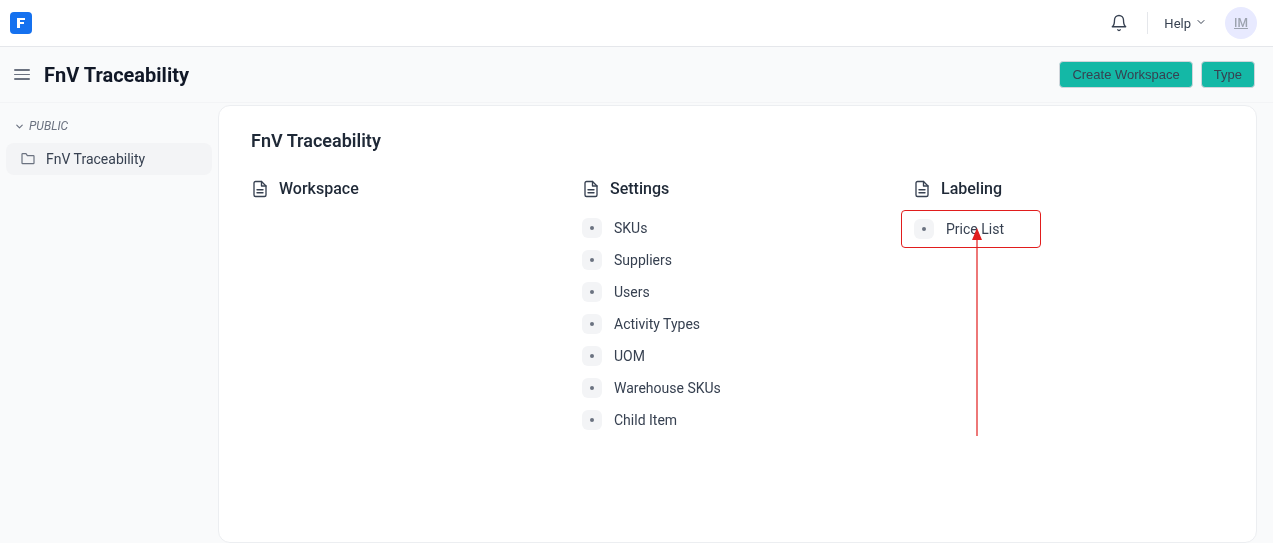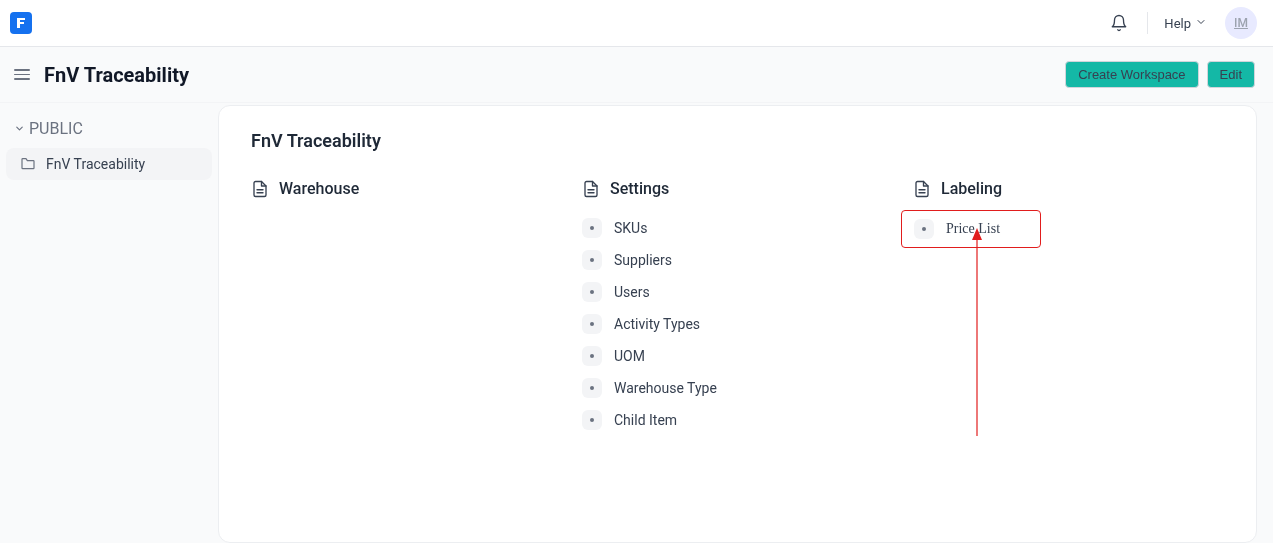--- a/index.html
+++ b/index.html
@@ -127,24 +127,25 @@
     }
     .sidebar {
       width: 218px;
       padding: 10px 6px;
       flex-shrink: 0;
     }
     .section-hdr {
       display: flex;
       align-items: center;
       gap: 4px;
-      font-size: 16px;
+      font-size: 12px;
       color: #6b7280;
       padding: 6px 8px;
       cursor: pointer;
+      font-style: italic;
     }
     .side-item {
       display: flex;
       align-items: center;
       gap: 10px;
       padding: 8px 14px;
       border-radius: 8px;
       background: #f3f4f6;
       cursor: pointer;
       font-size: 14px;
@@ -208,21 +209,21 @@
       border-radius: 50%;
     }
     .highlight {
       border: 1.5px solid #e11d1d;
       border-radius: 4px;
       padding: 8px 12px;
       margin-top: -8px;
       margin-left: -12px;
       width: 140px;
     }
-    .highlight .list-item { margin-bottom: 0; font-family: Liberation Serif, serif; }
+    .highlight .list-item { margin-bottom: 0; }
     .arrow-annot {
       position: absolute;
       pointer-events: none;
     }
   </style>
 </head>
 <body>
 
 <div class="topbar">
   <div class="logo">
@@ -254,21 +255,21 @@
   <div class="page-header-left">
     <div class="hamburger">
       <span></span>
         <span></span>
         <span></span>
     </div>
     <div class="page-title">FnV Traceability</div>
   </div>
   <div class="hdr-btns">
     <button class="btn">Create Workspace</button>
-    <button class="btn">Edit</button>
+    <button class="btn">Type</button>
   </div>
 </div>
 
 <div class="main">
   <div class="sidebar">
     <div class="section-hdr">
       <svg width="11" height="11" viewBox="0 0 24 24" fill="none" stroke="#6b7280" stroke-width="2.5" stroke-linecap="round" stroke-linejoin="round">
           <polyline points="6 9 12 15 18 9"></polyline>
         </svg>
       <span>PUBLIC</span>
@@ -286,21 +287,21 @@
     <div class="cols">
 
       <div class="col">
         <div class="col-hdr">
           <svg width="18" height="18" viewBox="0 0 24 24" fill="none" stroke="#374151" stroke-width="1.8" stroke-linecap="round" stroke-linejoin="round">
               <path d="M14 2H6a2 2 0 0 0-2 2v16a2 2 0 0 0 2 2h12a2 2 0 0 0 2-2V8z"></path>
               <polyline points="14 2 14 8 20 8"></polyline>
               <line x1="8" y1="13" x2="16" y2="13"></line>
               <line x1="8" y1="17" x2="16" y2="17"></line>
             </svg>
-          <span>Warehouse</span>
+          <span>Workspace</span>
         </div>
       </div>
 
       <div class="col">
         <div class="col-hdr">
           <svg width="18" height="18" viewBox="0 0 24 24" fill="none" stroke="#374151" stroke-width="1.8" stroke-linecap="round" stroke-linejoin="round">
               <path d="M14 2H6a2 2 0 0 0-2 2v16a2 2 0 0 0 2 2h12a2 2 0 0 0 2-2V8z"></path>
               <polyline points="14 2 14 8 20 8"></polyline>
               <line x1="8" y1="13" x2="16" y2="13"></line>
               <line x1="8" y1="17" x2="16" y2="17"></line>
@@ -322,21 +323,21 @@
         <div class="list-item">
             <div class="dot-box"></div>
             <span>Activity Types</span>
           </div>
         <div class="list-item">
             <div class="dot-box"></div>
             <span>UOM</span>
           </div>
         <div class="list-item">
             <div class="dot-box"></div>
-            <span>Warehouse Type</span>
+            <span>Warehouse SKUs</span>
           </div>
         <div class="list-item">
             <div class="dot-box"></div>
             <span>Child Item</span>
           </div>
       </div>
 
       <div class="col">
         <div class="col-hdr">
           <svg width="18" height="18" viewBox="0 0 24 24" fill="none" stroke="#374151" stroke-width="1.8" stroke-linecap="round" stroke-linejoin="round">

